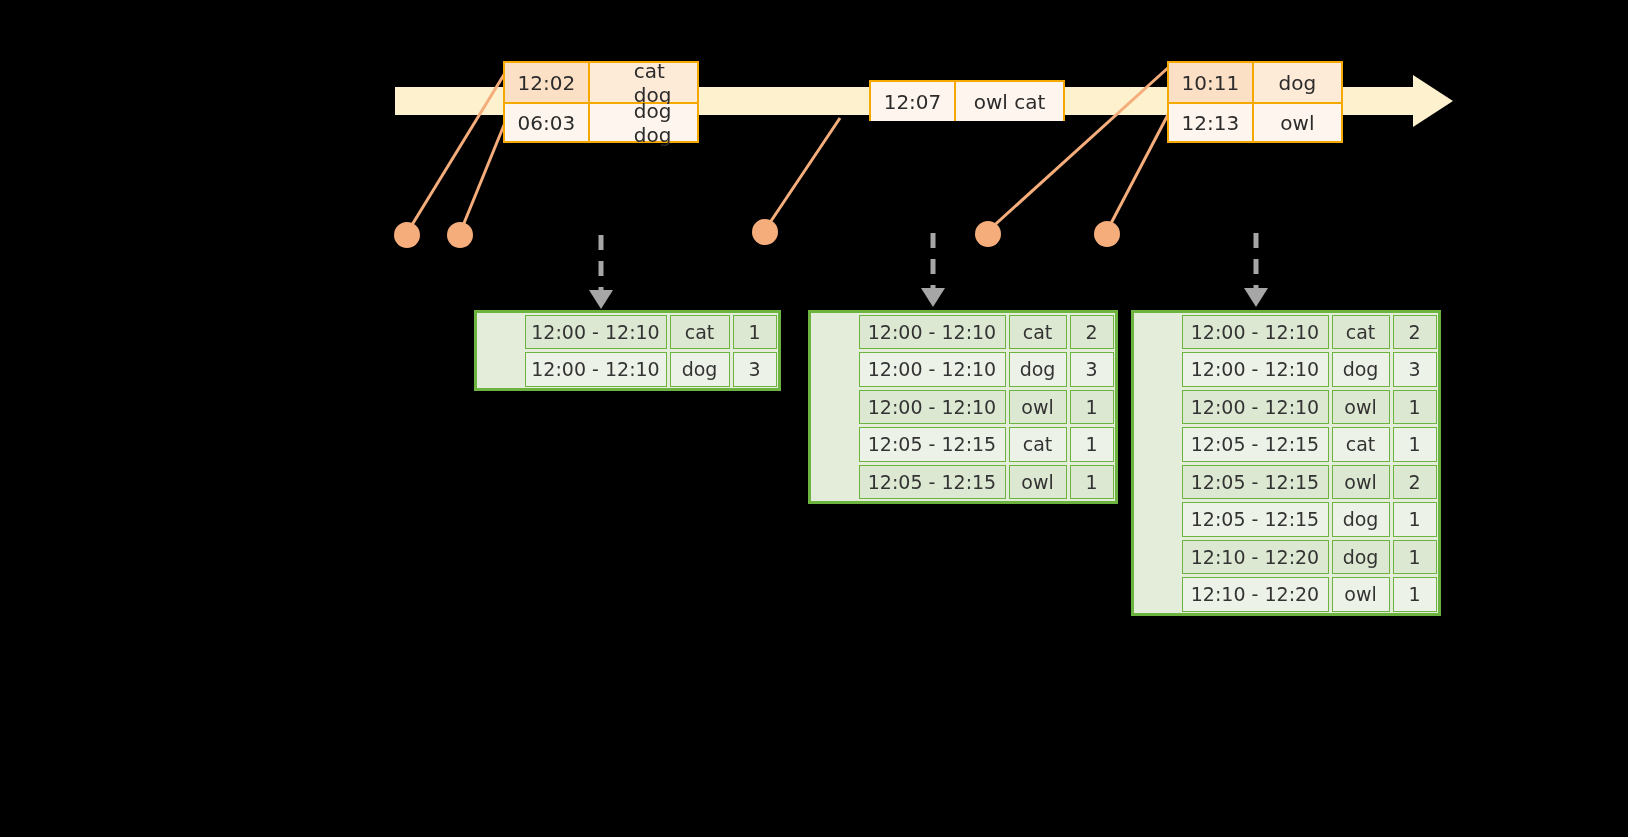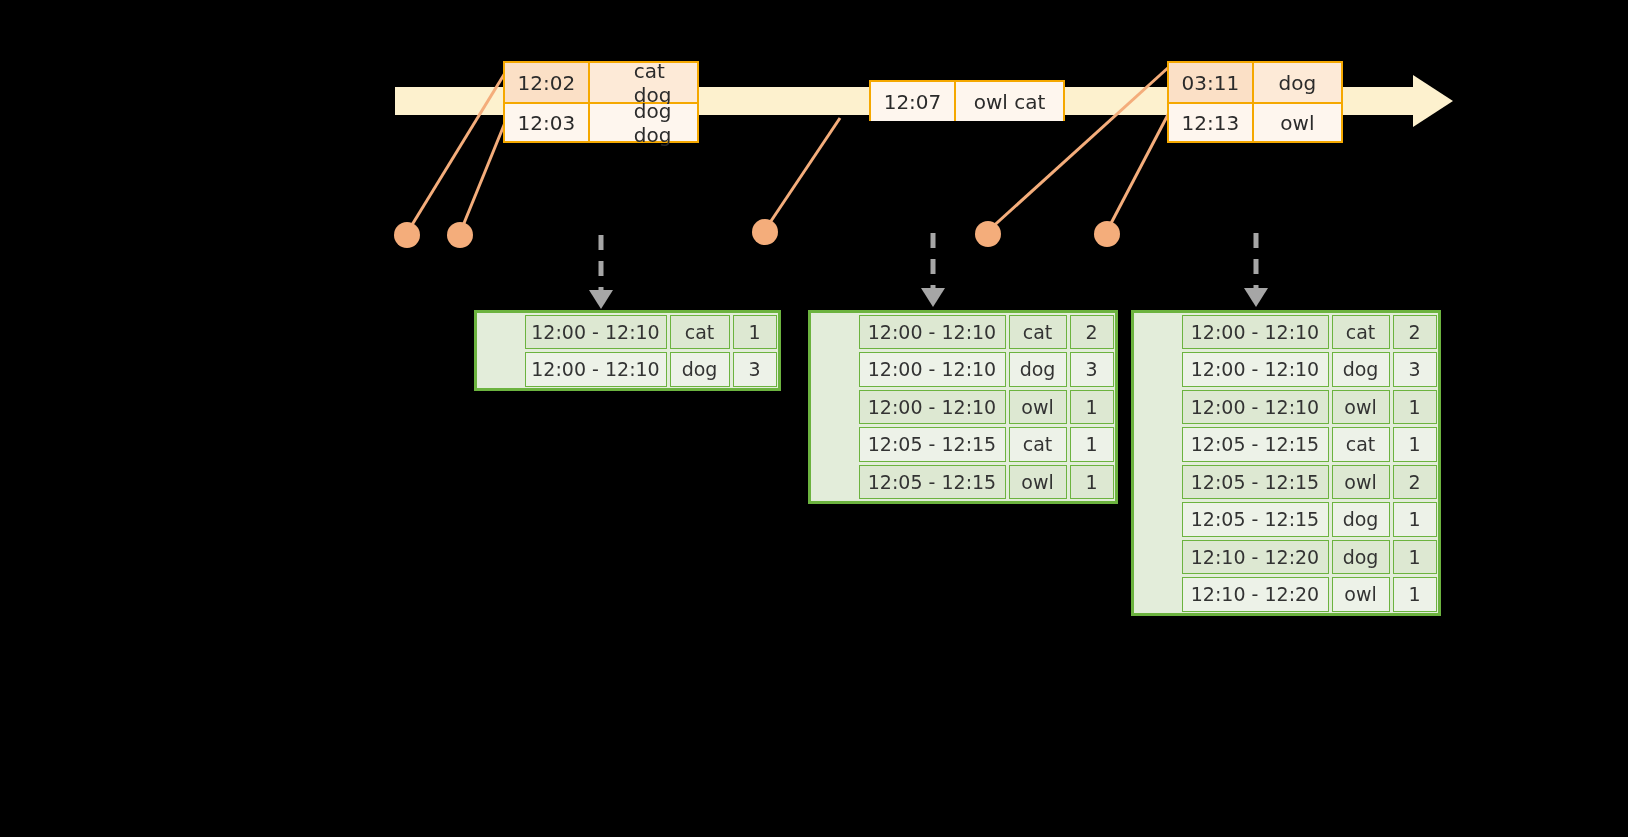--- a/index.html
+++ b/index.html
@@ -171,35 +171,35 @@
       <polygon points="1244,288 1268,288 1256,307"></polygon>
     </g>
   </svg>
 
   <div class="event-box" id="event-box-1">
     <div class="event-row">
       <div class="ev-time">12:02</div>
       <div class="ev-words">cat dog</div>
     </div>
     <div class="event-row alt">
-      <div class="ev-time">12:03</div>
+      <div class="ev-time">06:03</div>
       <div class="ev-words">dog dog</div>
     </div>
   </div>
 
   <div class="event-box" id="event-box-2">
     <div class="event-row alt">
       <div class="ev-time">12:07</div>
       <div class="ev-words">owl cat</div>
     </div>
   </div>
 
   <div class="event-box" id="event-box-3">
     <div class="event-row">
-      <div class="ev-time">03:11</div>
+      <div class="ev-time">10:11</div>
       <div class="ev-words">dog</div>
     </div>
     <div class="event-row alt">
       <div class="ev-time">12:13</div>
       <div class="ev-words">owl</div>
     </div>
   </div>
 
   <div class="result-table" id="result-table-1">
       <div class="rt-row shade">

